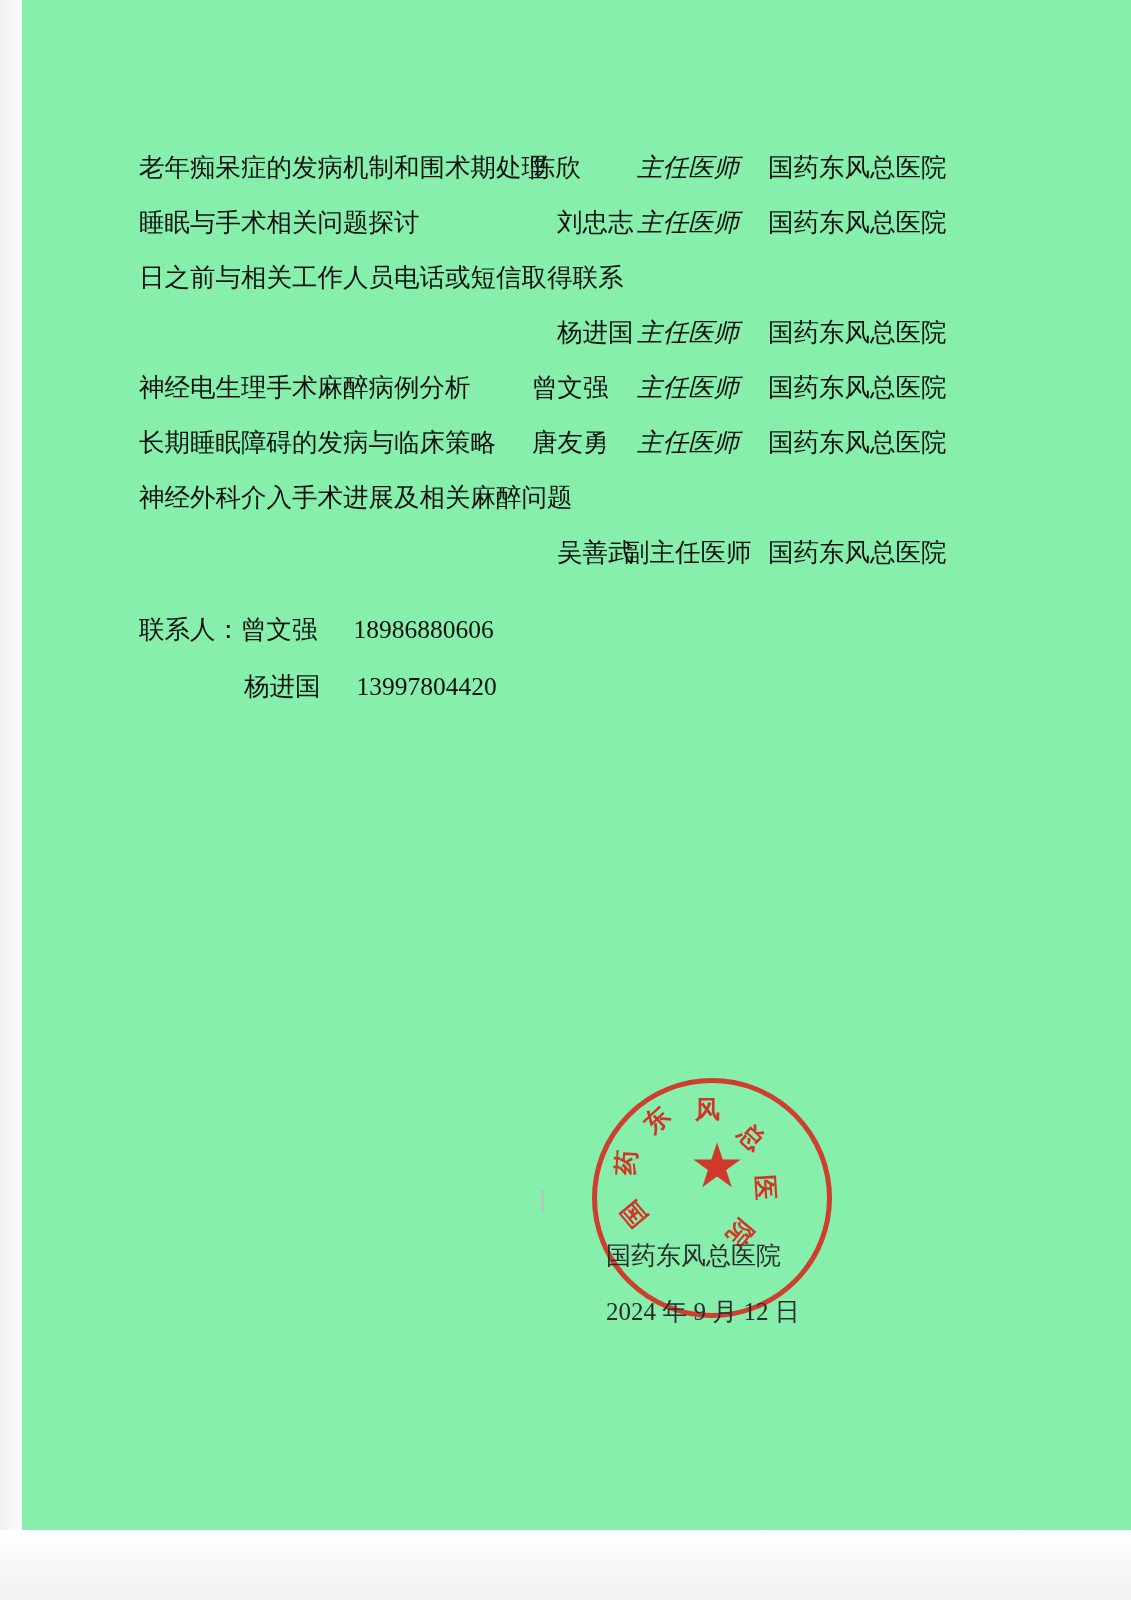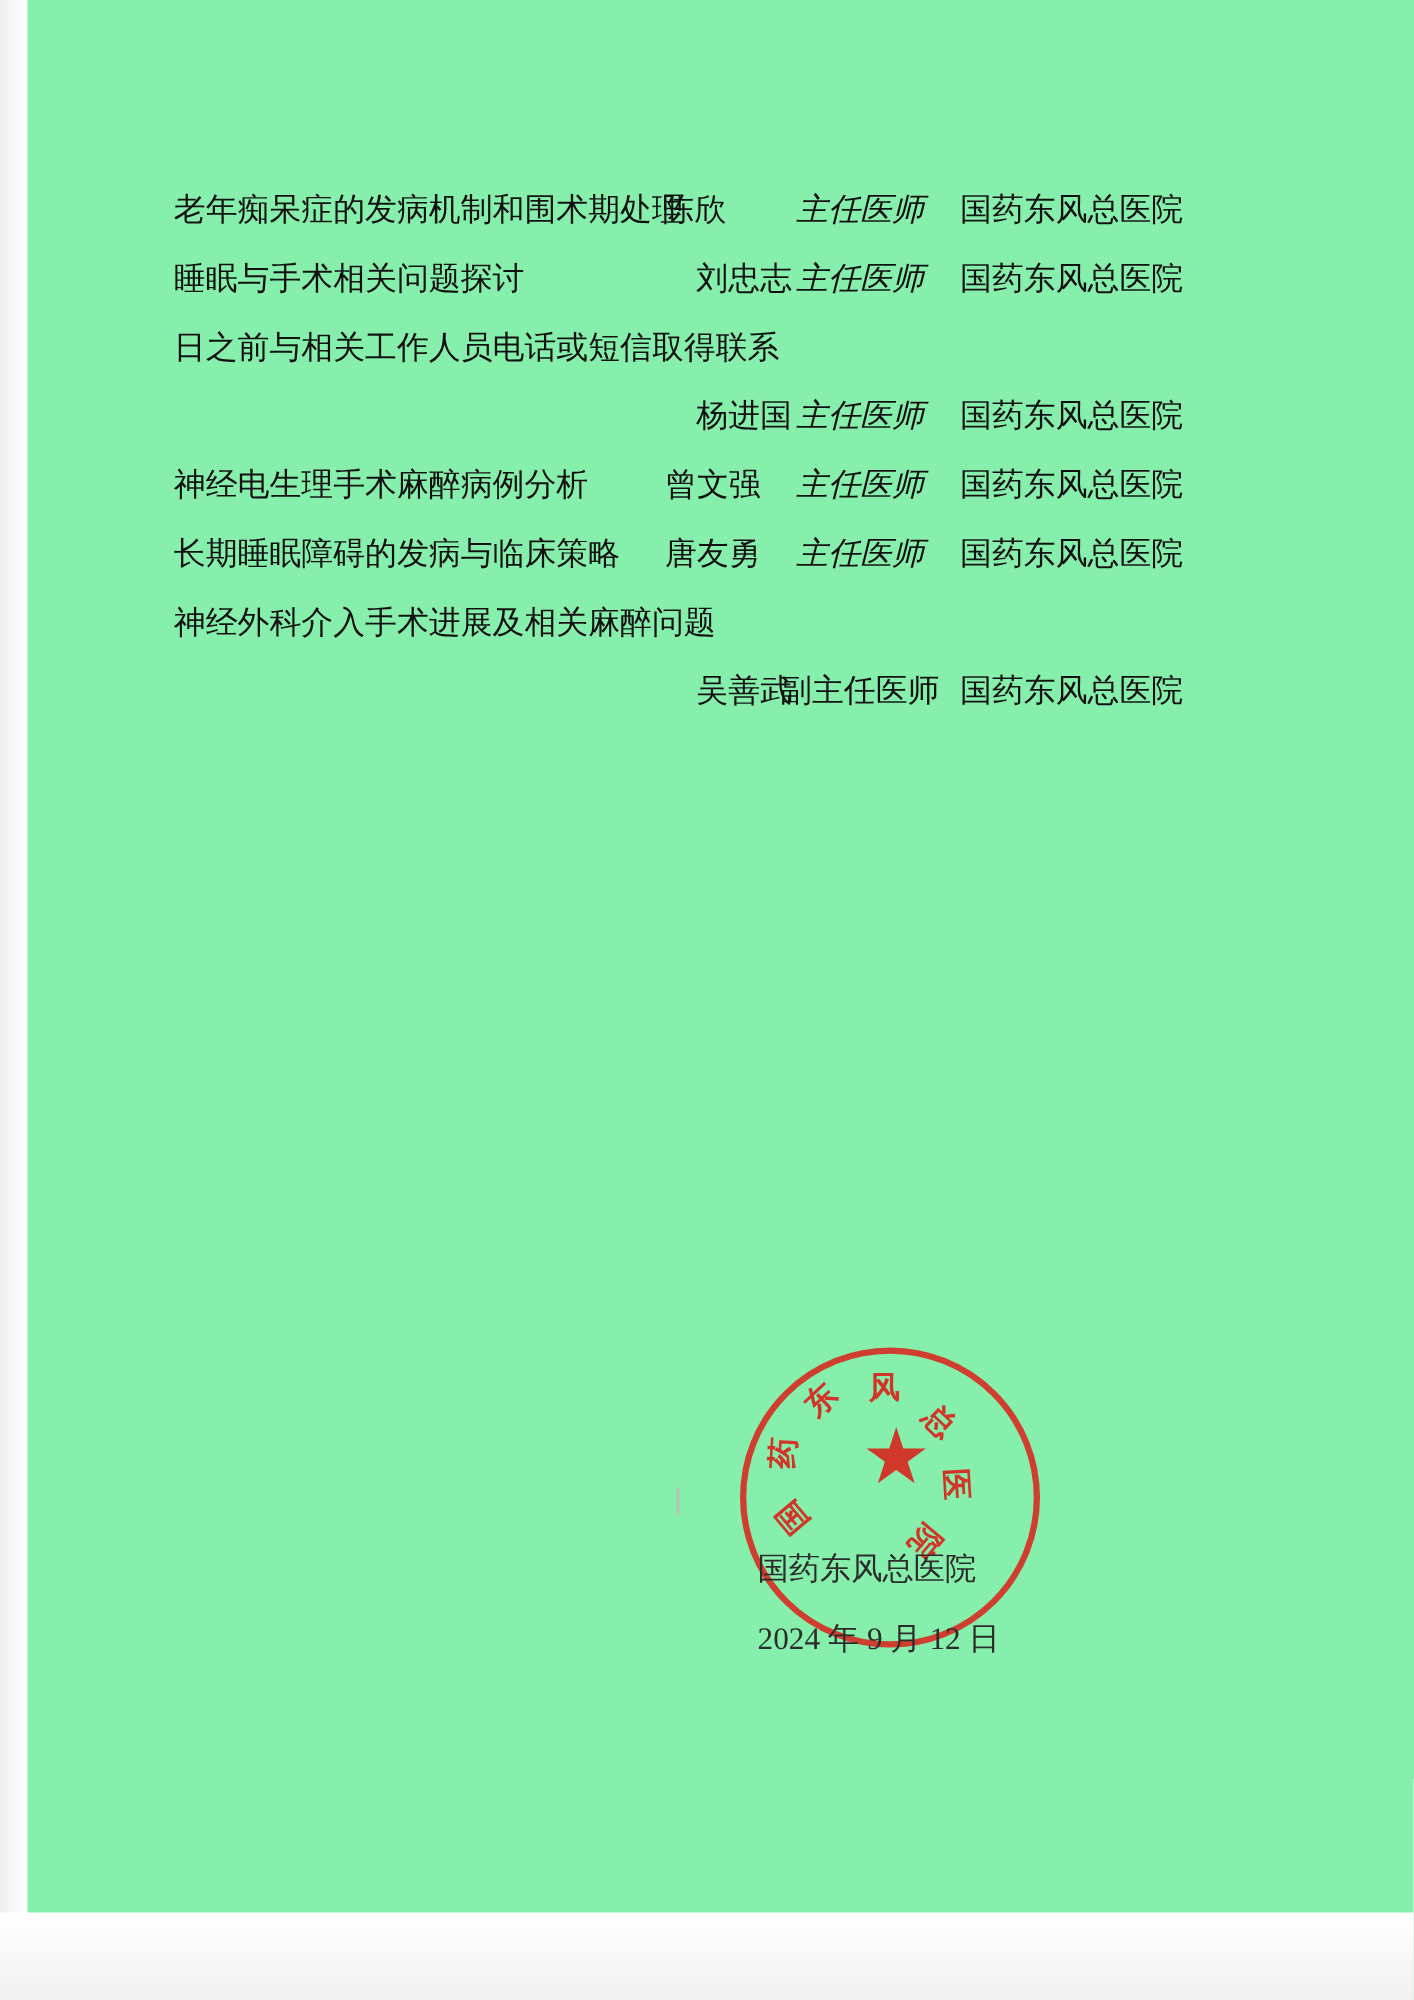--- a/index.html
+++ b/index.html
@@ -229,20 +229,28 @@
 
       <div class="lecture-row">
         <span class="speaker sp-b">吴善武</span>
         <span class="title ti-b">副主任医师</span>
         <span class="org">国药东风总医院</span>
       </div>
 
     </div>
 
 
+    <div class="contacts">
+      <div class="contact-line-1">
+        <span>联系人：</span><span class="contact-name">曾文强</span><span class="contact-phone">18986880606</span>
+      </div>
+      <div class="contact-line-2">
+        <span class="contact-name">杨进国</span><span class="contact-phone">13997804420</span>
+      </div>
+    </div>
 
   </div>
 
   <div class="stray-mark"></div>
 
   <div class="seal-wrap">
     <div class="seal-circle"></div>
     <div class="seal-arc-text" id="seal-arc">
         <span style="transform: translate(-77.8798px, 41.2797px) rotate(-130deg);">国</span>
         <span style="transform: translate(-97.8545px, -19.0005px) rotate(-86.6667deg);">药</span>

